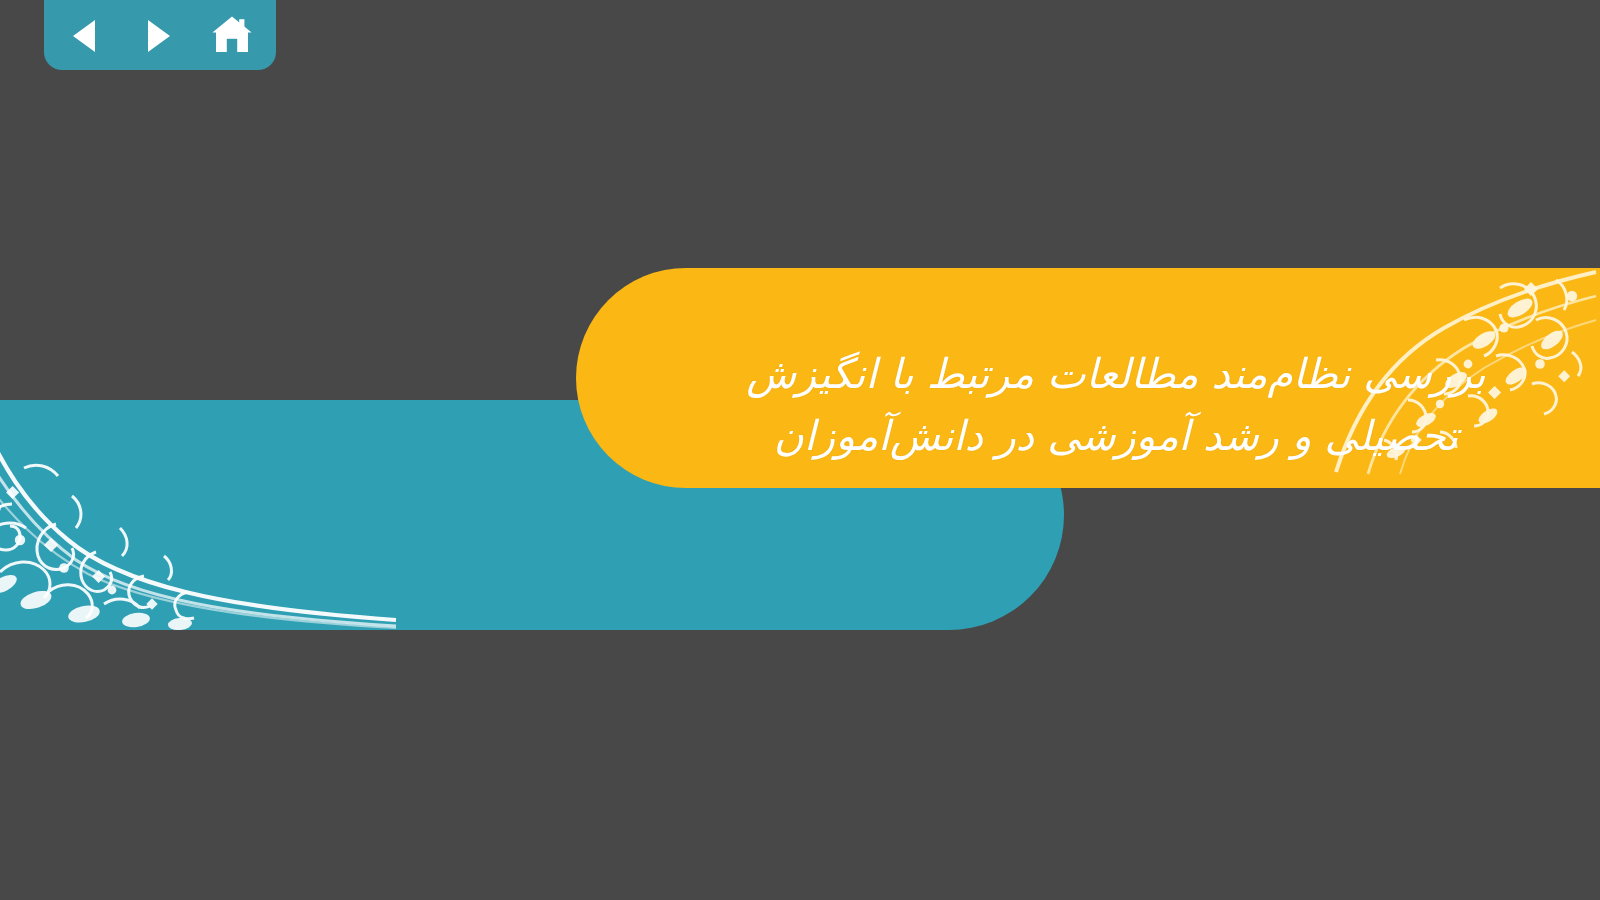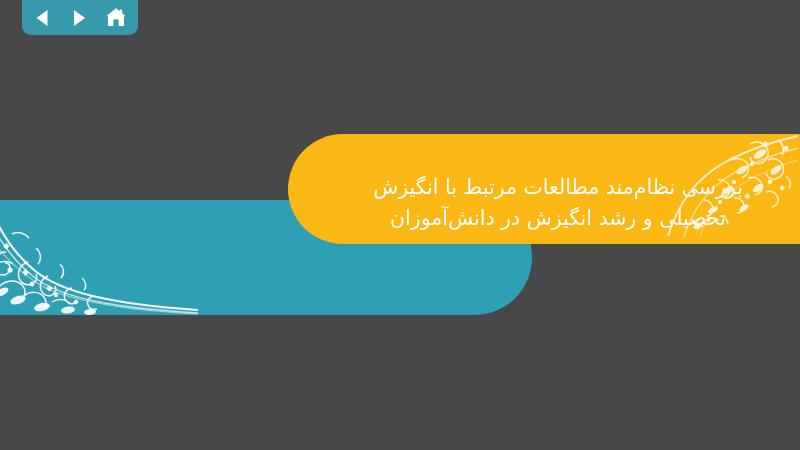--- a/index.html
+++ b/index.html
@@ -78,20 +78,21 @@
   #yellow-band {
     position: absolute;
     right: 0;
     top: 134px;
     width: 512px;
     height: 110px;
     background: #FBB714;
     border-radius: 56px 0 0 56px;
     z-index: 20;
     overflow: hidden;
+    font-style: italic;
   }
   #yellow-ornament {
     position: absolute;
     right: 0;
     top: 0;
     width: 200px;
     height: 104px;
     pointer-events: none;
   }
 
@@ -198,21 +199,21 @@
         <circle cx="120" cy="68" r="2.1"></circle>
         <rect x="163" y="8" width="5" height="5" transform="rotate(45 165.5 10.5)"></rect>
         <rect x="145" y="60" width="4.6" height="4.6" transform="rotate(45 147.3 62.3)"></rect>
         <rect x="180" y="52" width="4.2" height="4.2" transform="rotate(45 182.1 54.1)"></rect>
         <rect x="106" y="84" width="4" height="4" transform="rotate(45 108 86)"></rect>
       </g>
     </svg>
 
     <h1 id="slide-title">
       <span class="title-line">بررسی نظام‌مند مطالعات مرتبط با انگیزش</span>
-      <span class="title-line">تحصیلی و رشد انگیزش در دانش‌آموزان</span>
+      <span class="title-line">تحصیلی و رشد آموزشی در دانش‌آموزان</span>
     </h1>
   </div>
 
   <div id="nav-bar">
     <div class="nav-btn" title="Previous">
       <span>
         <svg width="16" height="18" viewBox="0 0 16 18" xmlns="http://www.w3.org/2000/svg">
           <path d="M13.5 1 L2.5 9 L13.5 17 Z" fill="#FFFFFF"></path>
         </svg>
       </span>

